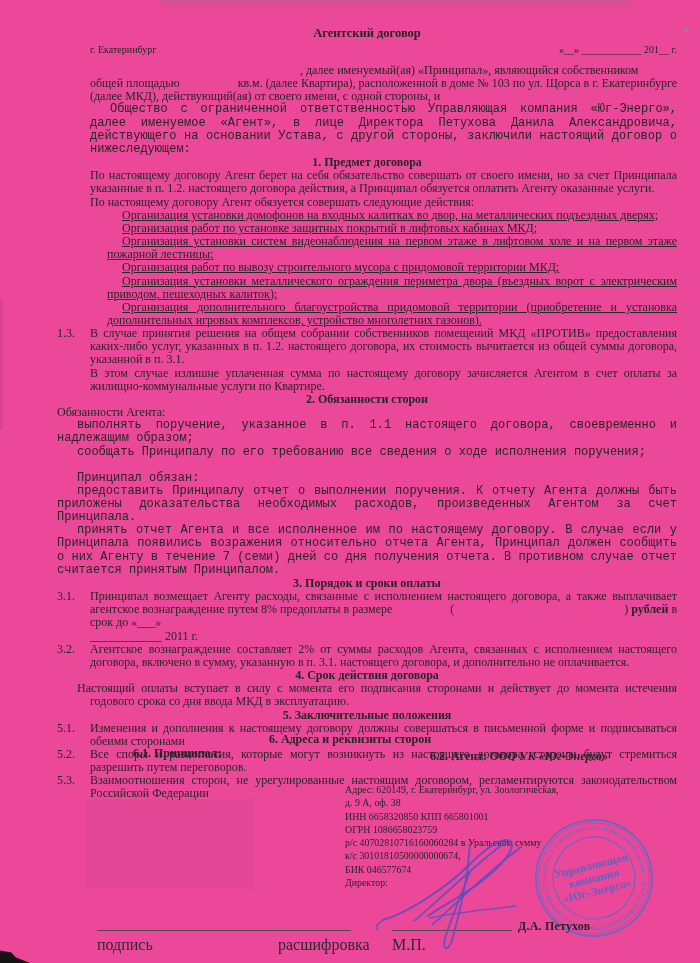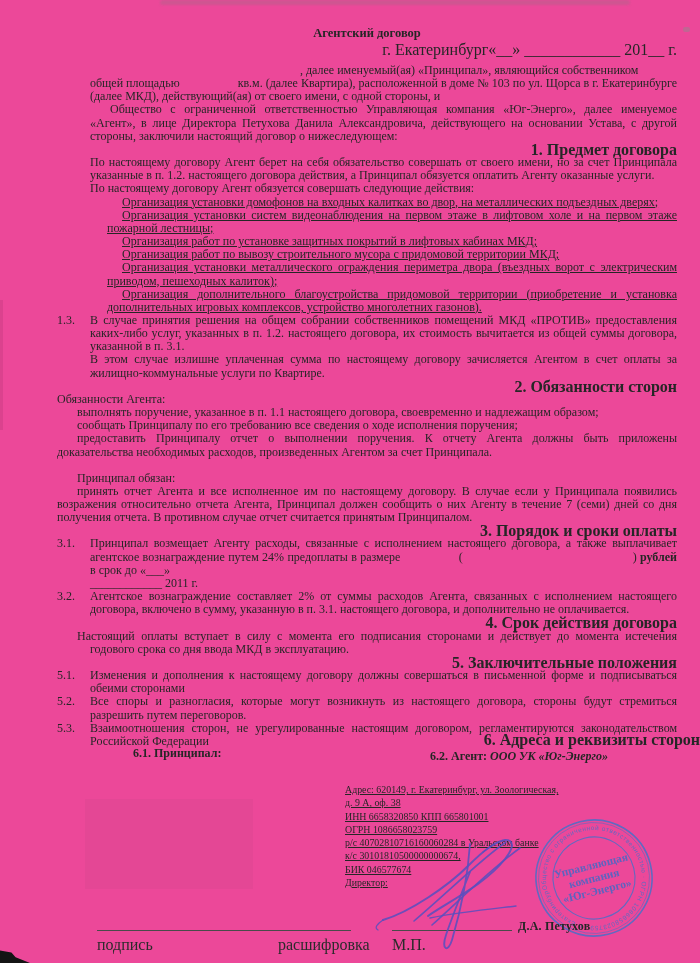--- a/index.html
+++ b/index.html
@@ -4,40 +4,40 @@
 <style>
   html,body{margin:0;padding:0;background:#ffffff;}
   .page{
     position:relative;width:700px;height:963px;overflow:hidden;
     background:#ec4899;
     font-family:"Liberation Serif", serif;
     color:#262626;
   }
   .content{position:absolute;left:0;top:0;right:0;padding:26px 23px 0 57px;}
   .doc-title{text-align:center;font-weight:bold;font-size:12.5px;line-height:14px;}
-  .city-date{display:flex;justify-content:flex-end;margin-top:3px;font-size:16px;line-height:13px;}
+  .city-date{display:flex;justify-content:space-between;margin-top:3px;font-size:10px;line-height:13px;}
   .city{padding-left:33px;}
   .p{font-size:12px;line-height:13.15px;text-align:justify;}
   .pl{padding-left:33px;}
   .first-line{padding-left:243px;text-align:left;}
-  .ind{text-indent:20px;}
+  .ind{text-indent:20px;font-family:Liberation Mono, monospace;}
   .hang{padding-left:33px;text-indent:-13px;}
-  .h{font-weight:bold;text-align:right;font-size:16px;line-height:13.15px;}
+  .h{font-weight:bold;text-align:center;font-size:12px;line-height:13.15px;}
   .list-item{padding-left:50px;text-indent:15px;text-decoration:underline;}
   .numpara{padding-left:33px;}
   .num{display:inline-block;width:33px;margin-left:-33px;text-indent:0;}
   .gap-top{margin-top:13px;}
   .mt8{margin-top:8px;}
   .sp58{display:inline-block;width:58px;}
   .sp55{display:inline-block;width:55px;}
   .sp170{display:inline-block;width:170px;}
   .abs{position:absolute;}
   .bold{font-weight:bold;}
   .bi{font-weight:bold;font-style:italic;}
-  .req{font-size:9.9px;line-height:13.3px;text-decoration:underline;}
+  .req{font-size:9.9px;line-height:13.3px;}
   .sig-line{height:0;border-top:1px solid #4a4a4a;}
   .flabel{font-size:16px;color:#2b2b2b;}
   .petuhov{font-size:12px;font-weight:600;letter-spacing:0.2px;}
   
   .smudge-top{left:160px;top:0;width:470px;height:5px;background:rgba(125,125,125,0.26);filter:blur(1.2px);border-radius:3px;}
   .mark-tr{left:683px;top:27px;width:7px;height:5px;background:rgba(140,140,140,0.45);border-radius:2px;}
   .gray-block{left:85px;top:799px;width:168px;height:90px;background:rgba(70,70,60,0.045);}
   .edge-left{left:0;top:300px;width:3px;height:130px;background:rgba(0,0,0,0.07);}
   .corner-black{left:0;top:945px;width:30px;height:18px;background:#141414;
     clip-path:polygon(0 30%,38% 42%,52% 68%,100% 100%,0 100%);}
@@ -61,41 +61,41 @@
     <div class="p pl first-line mt8">, далее именуемый(ая) «Принципал», являющийся собственником</div>
     <div class="p pl">
       <span>общей площадью</span><span class="sp58"></span><span>кв.м. (далее Квартира), расположенной в доме № 103 по ул. Щорса в г. Екатеринбурге (далее МКД), действующий(ая) от своего имени, с одной стороны, и</span>
     </div>
     <div class="p pl ind">Общество с ограниченной ответственностью Управляющая компания «Юг-Энерго», далее именуемое «Агент», в лице Директора Петухова Данила Александровича, действующего на основании Устава, с другой стороны, заключили настоящий договор о нижеследующем:</div>
 
     <div class="h">1. Предмет договора</div>
     <div class="p pl">По настоящему договору Агент берет на себя обязательство совершать от своего имени, но за счет Принципала указанные в п. 1.2. настоящего договора действия, а Принципал обязуется оплатить Агенту оказанные услуги.</div>
     <div class="p pl">По настоящему договору Агент обязуется совершать следующие действия:</div>
     <div class="p list-item">Организация установки домофонов на входных калитках во двор, на металлических подъездных дверях;</div>
+    <div class="p list-item">Организация работ по установке защитных покрытий в лифтовых кабинах МКД;</div>
     <div class="p list-item">Организация установки систем видеонаблюдения на первом этаже в лифтовом холе и на первом этаже пожарной лестницы;</div>
-    <div class="p list-item">Организация работ по установке защитных покрытий в лифтовых кабинах МКД;</div>
     <div class="p list-item">Организация работ по вывозу строительного мусора с придомовой территории МКД;</div>
     <div class="p list-item">Организация установки металлического ограждения периметра двора (въездных ворот с электрическим приводом, пешеходных калиток);</div>
     <div class="p list-item">Организация дополнительного благоустройства придомовой территории (приобретение и установка дополнительных игровых комплексов, устройство многолетних газонов).</div>
     <div class="p numpara">
       <span class="num">1.3.</span><span>В случае принятия решения на общем собрании собственников помещений МКД «ПРОТИВ» предоставления каких-либо услуг, указанных в п. 1.2. настоящего договора, их стоимость вычитается из общей суммы договора, указанной в п. 3.1.</span>
     </div>
     <div class="p pl">В этом случае излишне уплаченная сумма по настоящему договору зачисляется Агентом в счет оплаты за жилищно-коммунальные услуги по Квартире.</div>
 
     <div class="h">2. Обязанности сторон</div>
     <div class="p">Обязанности Агента:</div>
     <div class="p ind">выполнять поручение, указанное в п. 1.1 настоящего договора, своевременно и надлежащим образом;</div>
     <div class="p ind">сообщать Принципалу по его требованию все сведения о ходе исполнения поручения;</div>
+    <div class="p ind gap-top">Принципал обязан:</div>
     <div class="p ind">предоставить Принципалу отчет о выполнении поручения. К отчету Агента должны быть приложены доказательства необходимых расходов, произведенных Агентом за счет Принципала.</div>
-    <div class="p ind gap-top">Принципал обязан:</div>
     <div class="p ind">принять отчет Агента и все исполненное им по настоящему договору. В случае если у Принципала появились возражения относительно отчета Агента, Принципал должен сообщить о них Агенту в течение 7 (семи) дней со дня получения отчета. В противном случае отчет считается принятым Принципалом.</div>
 
     <div class="h">3. Порядок и сроки оплаты</div>
     <div class="p numpara">
-      <span class="num">3.1.</span><span>Принципал возмещает Агенту расходы, связанные с исполнением настоящего договора, а также выплачивает агентское вознаграждение путем 24% предоплаты в размере</span>
+      <span class="num">3.1.</span><span>Принципал возмещает Агенту расходы, связанные с исполнением настоящего договора, а также выплачивает агентское вознаграждение путем 8% предоплаты в размере</span>
       <span class="sp55"></span><span>(</span><span class="sp170"></span><span>)</span>
       <b>рублей</b>
       <span>в срок до «___»</span>
     </div>
     <div class="p pl">____________ 2011 г.</div>
     <div class="p numpara">
       <span class="num">3.2.</span><span>Агентское вознаграждение составляет 2% от суммы расходов Агента, связанных с исполнением настоящего договора, включено в сумму, указанную в п. 3.1. настоящего договора, и дополнительно не оплачивается.</span>
     </div>
 
     <div class="h">4. Срок действия договора</div>
@@ -118,21 +118,21 @@
   <div class="abs p" style="left:430px;top:750px;">
     <span class="bold">6.2. Агент:</span>
     <span class="bi">ООО УК «Юг-Энерго»</span>
   </div>
 
   <div class="abs req" style="left:345px;top:783px;width:300px;">
     <div>Адрес: 620149, г. Екатеринбург, ул. Зоологическая,</div>
     <div>д. 9 А, оф. 38</div>
     <div>ИНН 6658320850 КПП 665801001</div>
     <div>ОГРН 1086658023759</div>
-    <div>р/с 40702810716160060284 в Уральском банке</div>
+    <div>р/с 40702810716160060284 в Уральском сумму</div>
     <div>к/с 30101810500000000674,</div>
     <div>БИК 046577674</div>
     <div>Директор:</div>
   </div>
 
   <div class="abs sig-line" style="left:97px;top:930px;width:254px;"></div>
   <div class="abs sig-line" style="left:392px;top:930px;width:120px;"></div>
   <div class="abs flabel" style="left:97px;top:936px;">подпись</div>
   <div class="abs flabel" style="left:278px;top:936px;">расшифровка</div>
   <div class="abs flabel" style="left:392px;top:936px;">М.П.</div>

